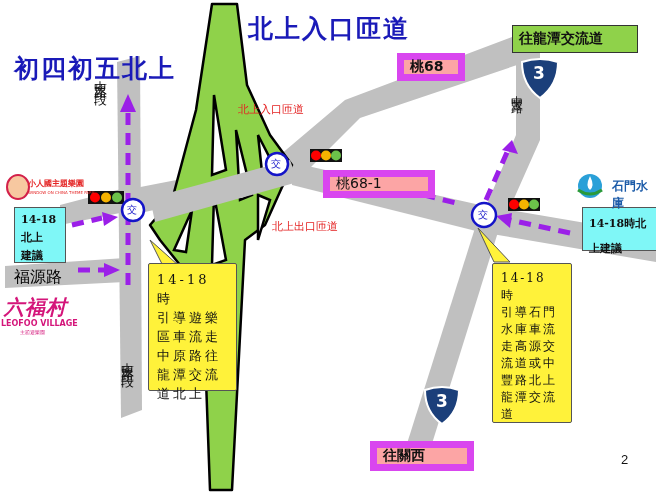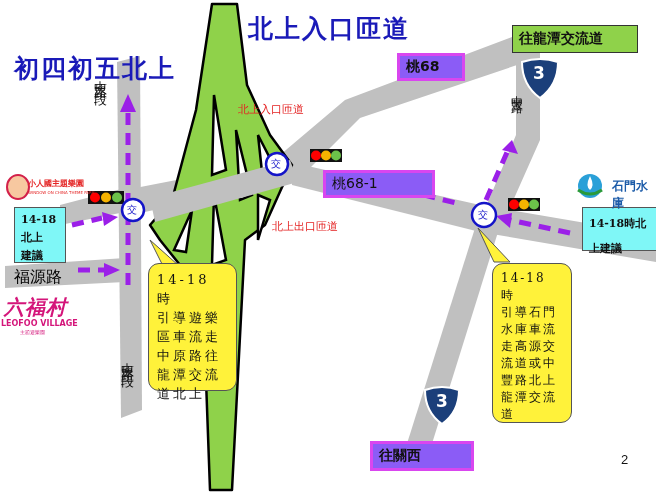--- a/index.html
+++ b/index.html
@@ -1,25 +1,25 @@
 <!DOCTYPE html>
 <html><head>
 <meta charset="utf-8">
 <style>
   html,body{margin:0;padding:0;background:#fff;}
   body{width:656px;height:492px;position:relative;overflow:hidden;font-family:"DejaVu Serif","Liberation Serif",serif;}
   svg.map{position:absolute;left:0;top:0;}
   .abs{position:absolute;}
   .title{color:#1a1ab8;font-size:25px;font-weight:bold;letter-spacing:2px;font-family:"DejaVu Serif",serif;}
-  .box{position:absolute;border:3px solid #d946ef;background:#8b5cf6;font-family:"DejaVu Sans",sans-serif;font-weight:bold;color:#111;display:flex;align-items:center;padding-left:6px;box-sizing:border-box;}
+  .box{position:absolute;border:7px solid #d946ef;background:#fca5a5;font-family:"DejaVu Sans",sans-serif;font-weight:bold;color:#111;display:flex;align-items:center;padding-left:6px;box-sizing:border-box;}
   .green-box{background:#8fd24a;border:1px solid #333;}
   .cyan-box{background:#7ff7f7;border:1px solid #555;font-family:"DejaVu Serif",serif;font-size:11px;line-height:18px;padding:3px 6px;display:block;}
   .vlabel{position:absolute;writing-mode:vertical-rl;font-family:"DejaVu Sans",sans-serif;font-size:13px;color:#111;letter-spacing:3px;}
   .red-label{position:absolute;color:#e42323;font-family:"DejaVu Sans",sans-serif;font-size:11px;}
-  .callout{position:absolute;background:#fff23a;border:1px solid #555;border-radius:11px;font-family:"DejaVu Serif",serif;font-size:13px;line-height:19px;color:#111;padding:6px 8px;box-sizing:border-box;letter-spacing:3px;white-space:pre-line;}
+  .callout{position:absolute;background:#fff23a;border:1px solid #555;border-radius:2px;font-family:"DejaVu Serif",serif;font-size:13px;line-height:19px;color:#111;padding:6px 8px;box-sizing:border-box;letter-spacing:3px;white-space:pre-line;}
   .page-num{position:absolute;font-family:"Liberation Sans",sans-serif;font-size:13px;color:#111;}
   .logo-text{position:absolute;font-family:"DejaVu Sans",sans-serif;}
 </style>
 </head>
 <body>
 
 <svg class="map" width="656" height="492" viewBox="0 0 656 492">
 
   <polygon points="117,62 140,56 142,410 121,418" fill="#c0c0c0"></polygon>
 

